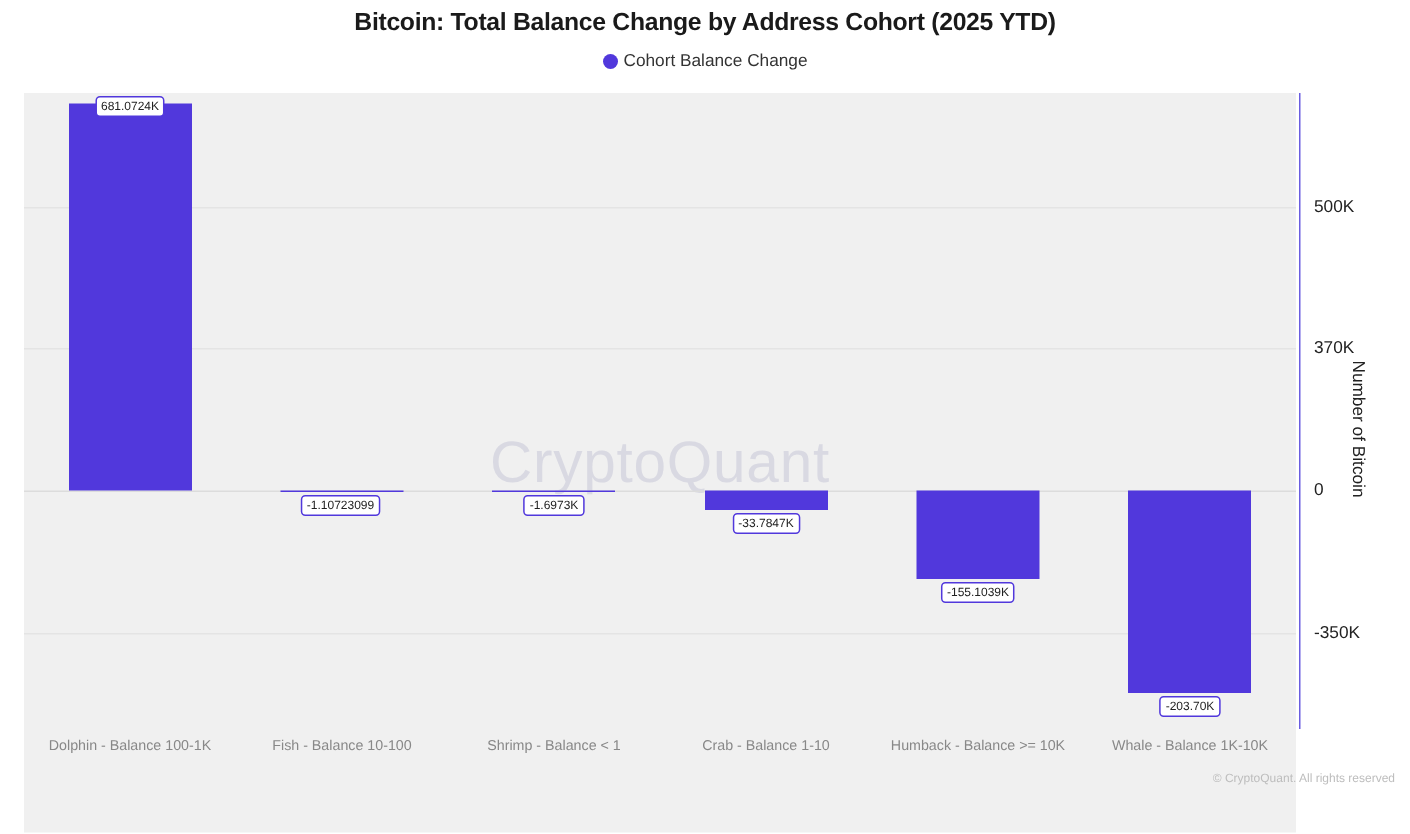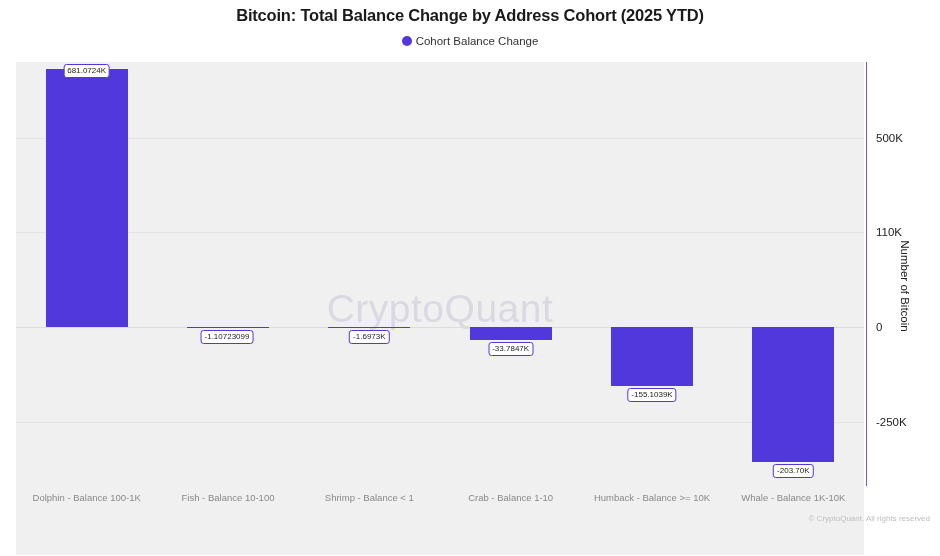--- a/index.html
+++ b/index.html
@@ -149,23 +149,23 @@
         <div class="bar" title="Humback - Balance &gt;= 10K: -155.1039K" style="left: 595.013px; top: 265px; width: 81.9733px; height: 58.7179px;"></div>
         <div class="bar-label" style="left: 636px; top: 325.718px;">-155.1039K</div>
         <div class="bar" title="Whale - Balance 1K-10K: -355.46K" style="left: 736.347px; top: 265px; width: 81.9733px; height: 134.567px;"></div>
         <div class="bar-label" style="left: 777.333px; top: 401.567px;">-203.70K</div>
       </div>
   </div>
 
   <div class="y-axis-line"></div>
   <div id="y-ticks">
       <div class="y-tick" style="top: 137.714px;">500K</div>
-      <div class="y-tick" style="top: 232.357px;">110K</div>
+      <div class="y-tick" style="top: 232.357px;">370K</div>
       <div class="y-tick" style="top: 327px;">0</div>
-      <div class="y-tick" style="top: 421.643px;">-250K</div>
+      <div class="y-tick" style="top: 421.643px;">-350K</div>
     </div>
   <div class="y-axis-title">Number of Bitcoin</div>
 
   <div id="x-labels">
       <div class="x-label" style="left: 86.6667px;">Dolphin - Balance 100-1K</div>
       <div class="x-label" style="left: 228px;">Fish - Balance 10-100</div>
       <div class="x-label" style="left: 369.333px;">Shrimp - Balance &lt; 1</div>
       <div class="x-label" style="left: 510.667px;">Crab - Balance 1-10</div>
       <div class="x-label" style="left: 652px;">Humback - Balance &gt;= 10K</div>
       <div class="x-label" style="left: 793.333px;">Whale - Balance 1K-10K</div>

